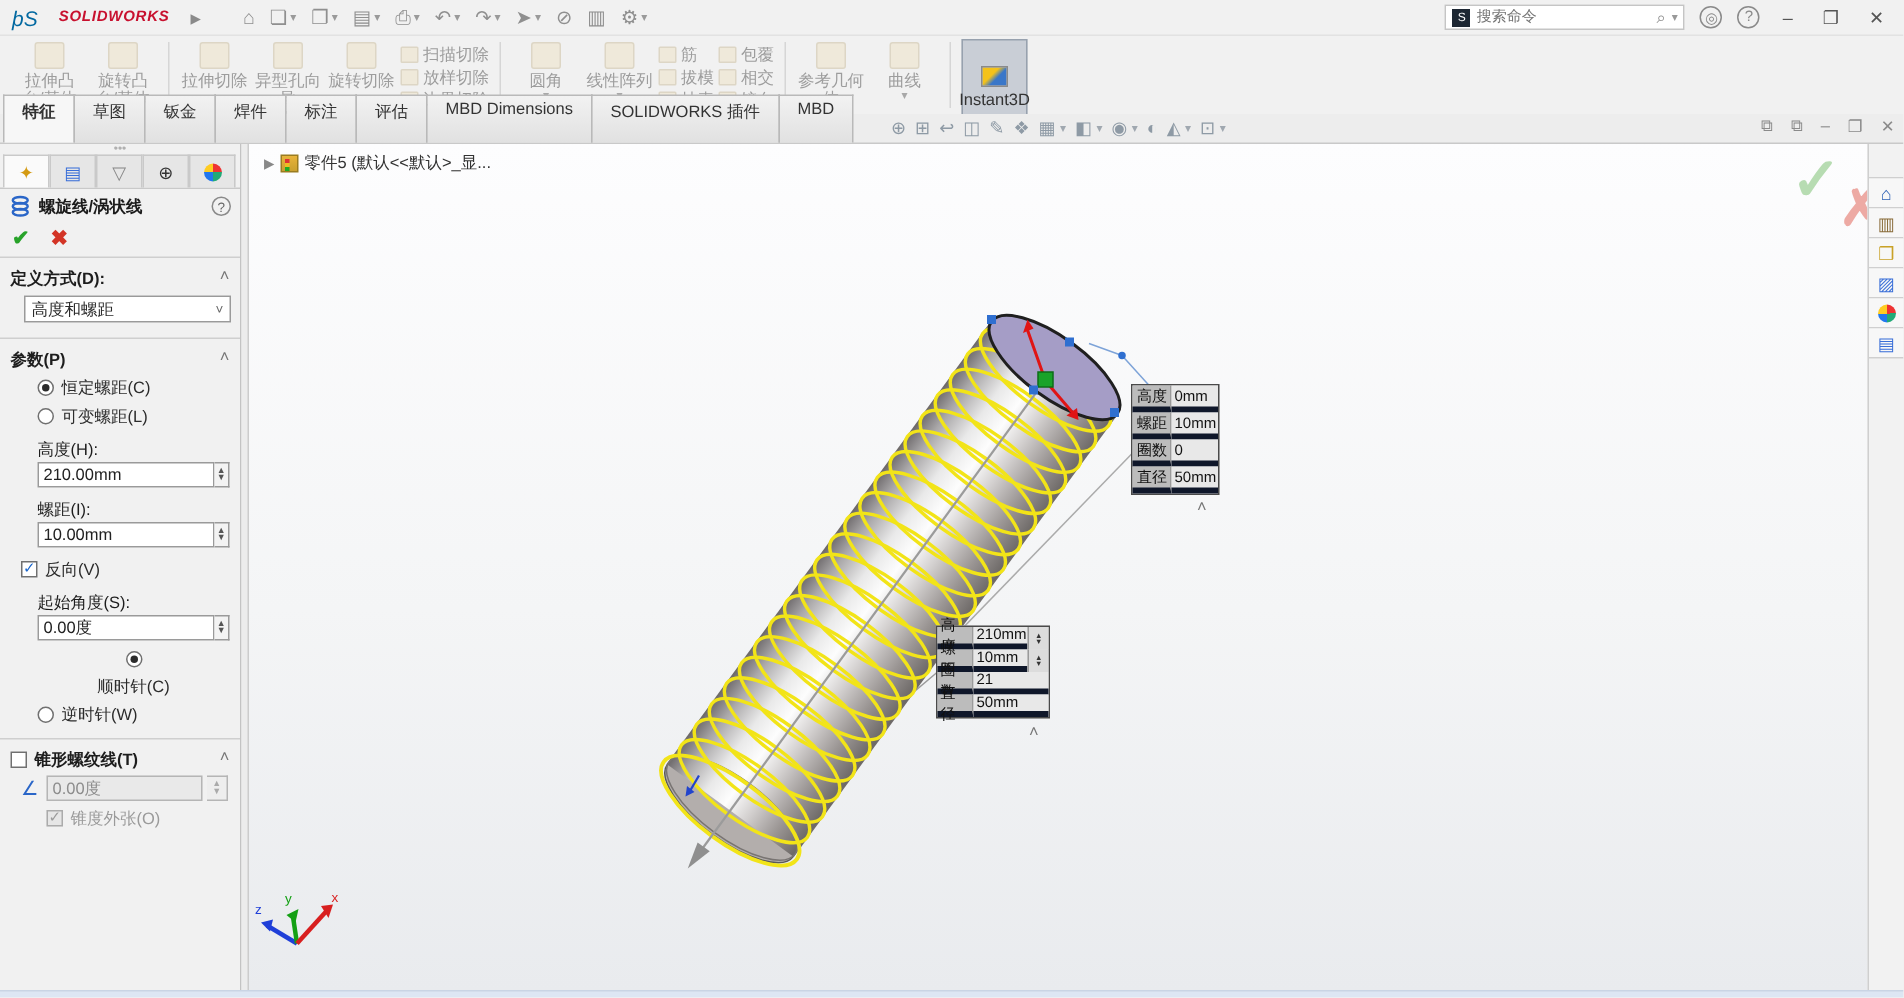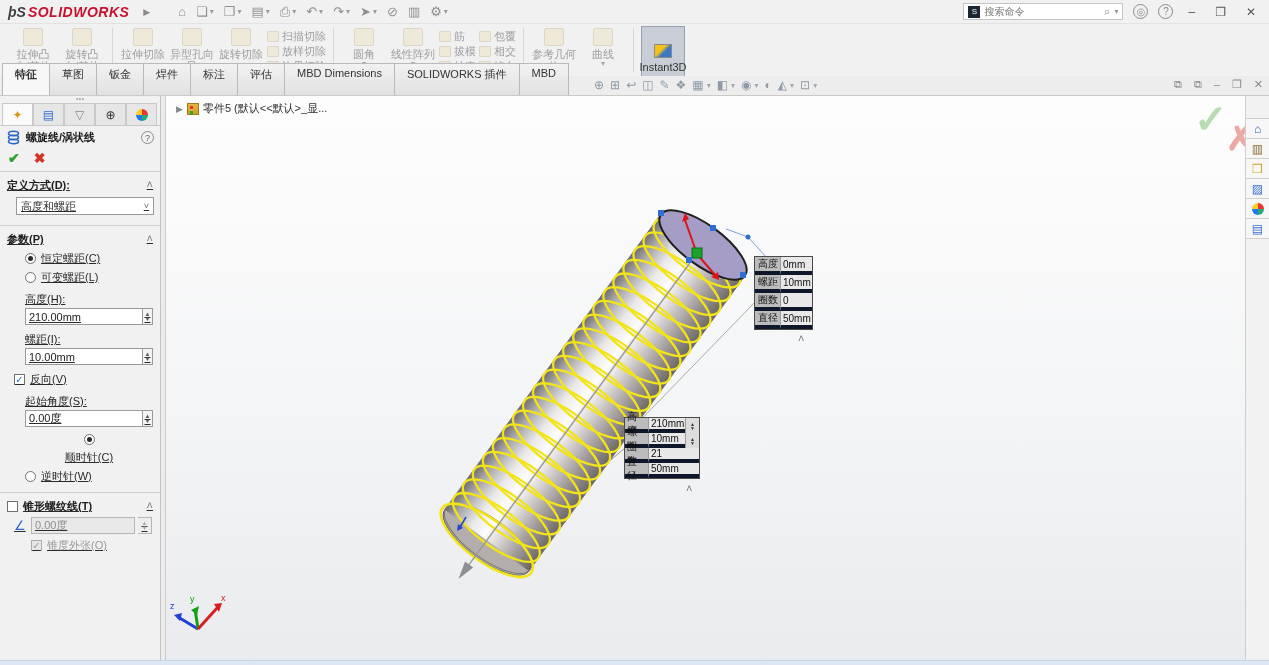--- a/index.html
+++ b/index.html
@@ -2,22 +2,22 @@
 <html><head>
 <meta charset="utf-8">
 <style>
   * { box-sizing: border-box; margin:0; padding:0; }
   html,body { width:1269px; height:665px; overflow:hidden; }
   body { font-family:"Liberation Sans",sans-serif; font-size:11px; color:#2b2b2b; background:#f0f0f0; position:relative; }
 
   
   .titlebar { position:absolute; top:0; left:0; width:1269px; height:24px; background:#f1f1f1; border-bottom:1px solid #e2e2e2; display:flex; align-items:center; }
   .logo { display:flex; align-items:center; margin-left:8px; }
-  .logo .ds { color:#404040; font-weight:bold; font-style:italic; font-size:14px; margin-right:2px; }
-  .logo .sw { color:#c8102e; font-weight:bold; font-style:italic; font-size:14px; letter-spacing:.5px; }
+  .logo .ds { color:#0369a1; font-weight:normal; font-style:italic; font-size:14px; margin-right:14px; }
+  .logo .sw { color:#c8102e; font-weight:bold; font-style:italic; font-size:10px; letter-spacing:.5px; }
   .logo-caret { color:#8a8a8a; font-size:9px; margin:0 10px 0 14px; }
   .qbar { display:flex; align-items:center; gap:2px; margin-left:14px; }
   .qbtn { display:flex; align-items:center; padding:2px 4px; border-radius:2px; color:#8f8f8f; font-size:13px; }
   .qbtn .car { font-size:8px; color:#9a9a9a; margin-left:2px; }
   .doc-title { position:absolute; left:0; right:0; text-align:center; color:#444; font-size:12px; pointer-events:none; }
   .tb-right { margin-left:auto; display:flex; align-items:center; gap:10px; padding-right:8px; }
   .searchbox { display:flex; align-items:center; width:160px; height:17px; background:#fff; border:1px solid #c5c5c5; padding:0 4px; gap:4px; }
   .sw-badge { width:12px; height:12px; background:#1d2733; color:#fff; font-size:8px; display:flex; align-items:center; justify-content:center; }
   .searchbox input { border:none; outline:none; flex:1; font-size:10px; color:#777; background:transparent; width:90px; font-family:"Liberation Sans",sans-serif;}
   .mag { color:#8a8a8a; font-size:11px; }
@@ -51,21 +51,21 @@
   .pm-grab { text-align:center; color:#b0b0b0; font-size:8px; height:7px; line-height:5px; }
   .pm-tabs { display:flex; height:23px; border-bottom:1px solid #c9c9c9; padding-left:2px; }
   .pm-tab { width:31px; display:flex; align-items:center; justify-content:center; border:1px solid #c9c9c9; border-bottom:none; background:#e6e6e6; font-size:12px; }
   .pm-tab.active { background:#fafafa; }
   .pm-tab .t1 { color:#d49a12; } .pm-tab .t2 { color:#3a6fd8; } .pm-tab .t3 { color:#888; } .pm-tab .t4 { color:#333; }
   .rainbow { width:12px; height:12px; border-radius:50%; background:#d43; background:conic-gradient(#e33 0 25%, #2a7 25% 50%, #27e 50% 75%, #fc2 75% 100%); }
   .pm-title { display:flex; align-items:center; gap:5px; padding:4px 6px 3px; font-weight:bold; color:#1b1b1b; }
   .pm-title .help { margin-left:auto; width:13px; height:13px; border:1px solid #8a8a8a; border-radius:50%; font-size:9px; font-weight:normal; color:#666; display:flex; align-items:center; justify-content:center; }
   .pm-okrow { display:flex; gap:14px; padding:2px 8px 5px; border-bottom:1px solid #cfcfcf; font-size:14px; font-weight:bold; }
   .pm-ok { color:#28a32a; } .pm-cancel { color:#d33426; }
-  .pm-sec { padding:6px 7px 2px;text-decoration:underline; }
+  .pm-sec { padding:6px 7px 2px; }
   .pm-sechead { display:flex; font-weight:bold; color:#1d1d1d; }
   .pm-sechead .chev { margin-left:auto; color:#777; font-weight:normal; }
   .pm-dd { margin:4px 4px 2px 9px; width:138px; height:18px; background:#fff; border:1px solid #9a9a9a; display:flex; align-items:center; padding:0 4px; }
   .pm-dd .chev { margin-left:auto; color:#666; font-size:9px; }
   .pm-divider { border-top:1px solid #cfcfcf; margin:6px 0 0; }
   .ctl { margin:4px 0 0 18px; display:flex; align-items:center; gap:5px; }
   .radio { width:11px; height:11px; border:1px solid #707070; border-radius:50%; background:#fff; position:relative; flex:none; }
   .radio.sel::after { content:""; position:absolute; inset:2px; background:#2b2b2b; border-radius:50%; }
   .cbox { width:11px; height:11px; border:1px solid #707070; background:#fff; font-size:10px; line-height:10px; text-align:center; color:#1a66cc; flex:none; }
   .cbox.dis { background:#e6e6e6; color:#9a9a9a; border-color:#ababab; }

